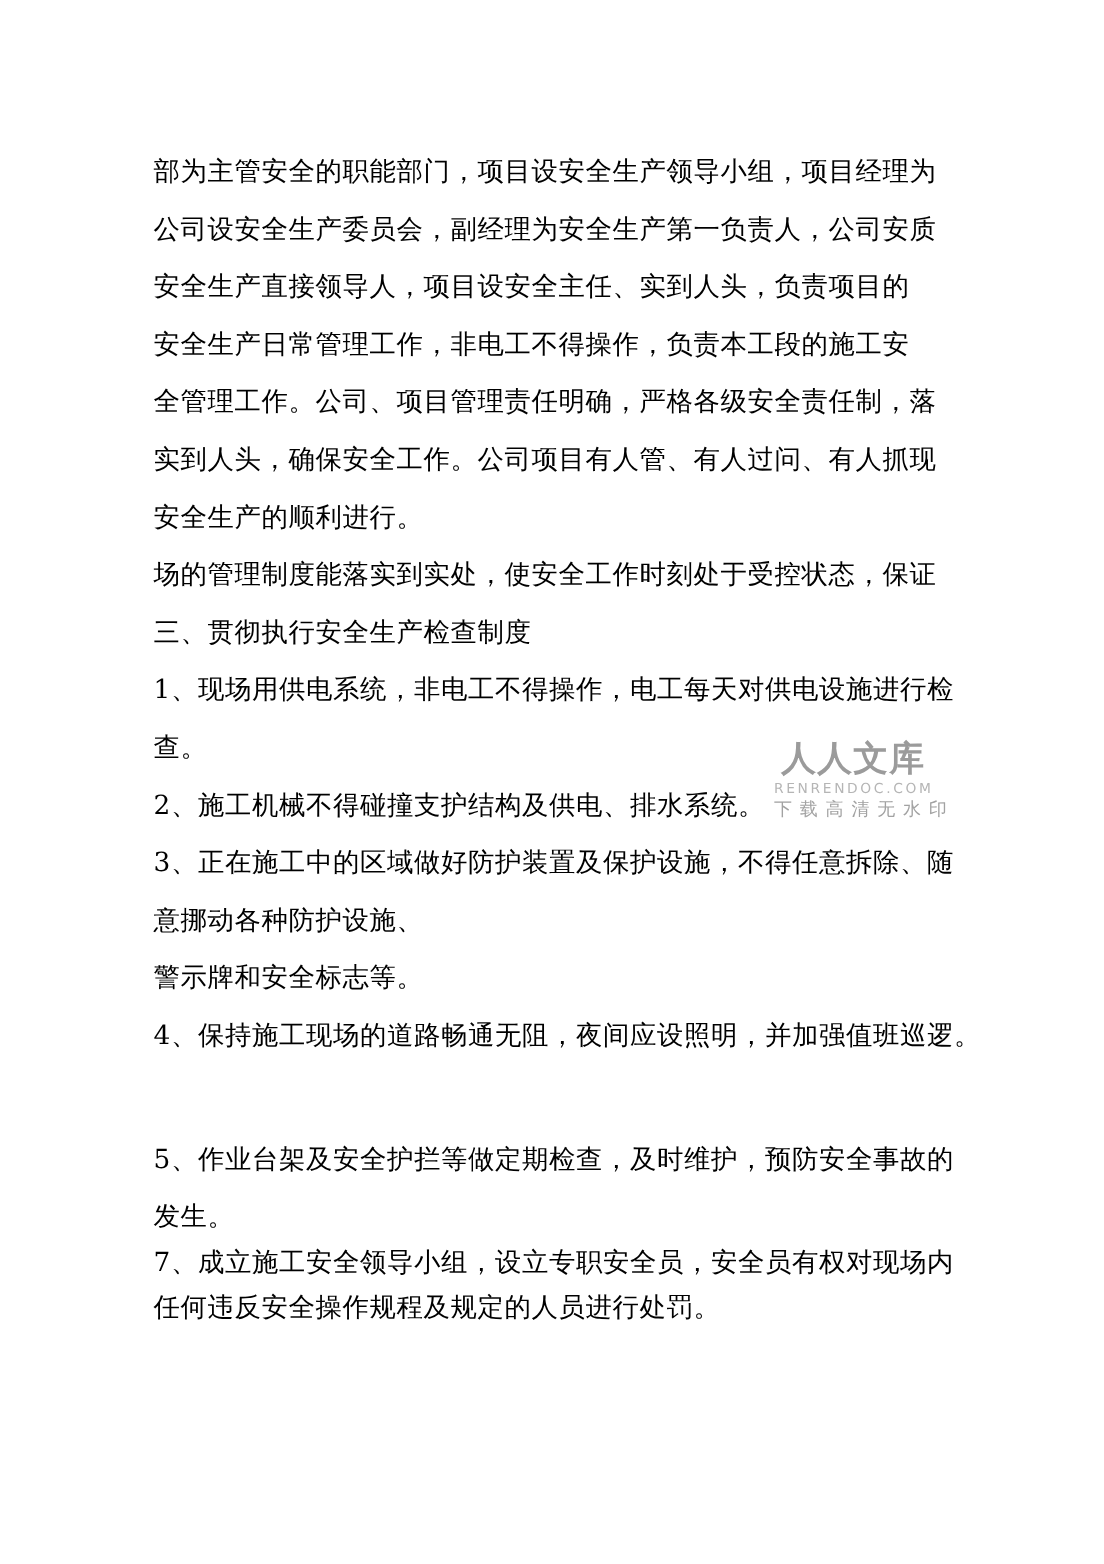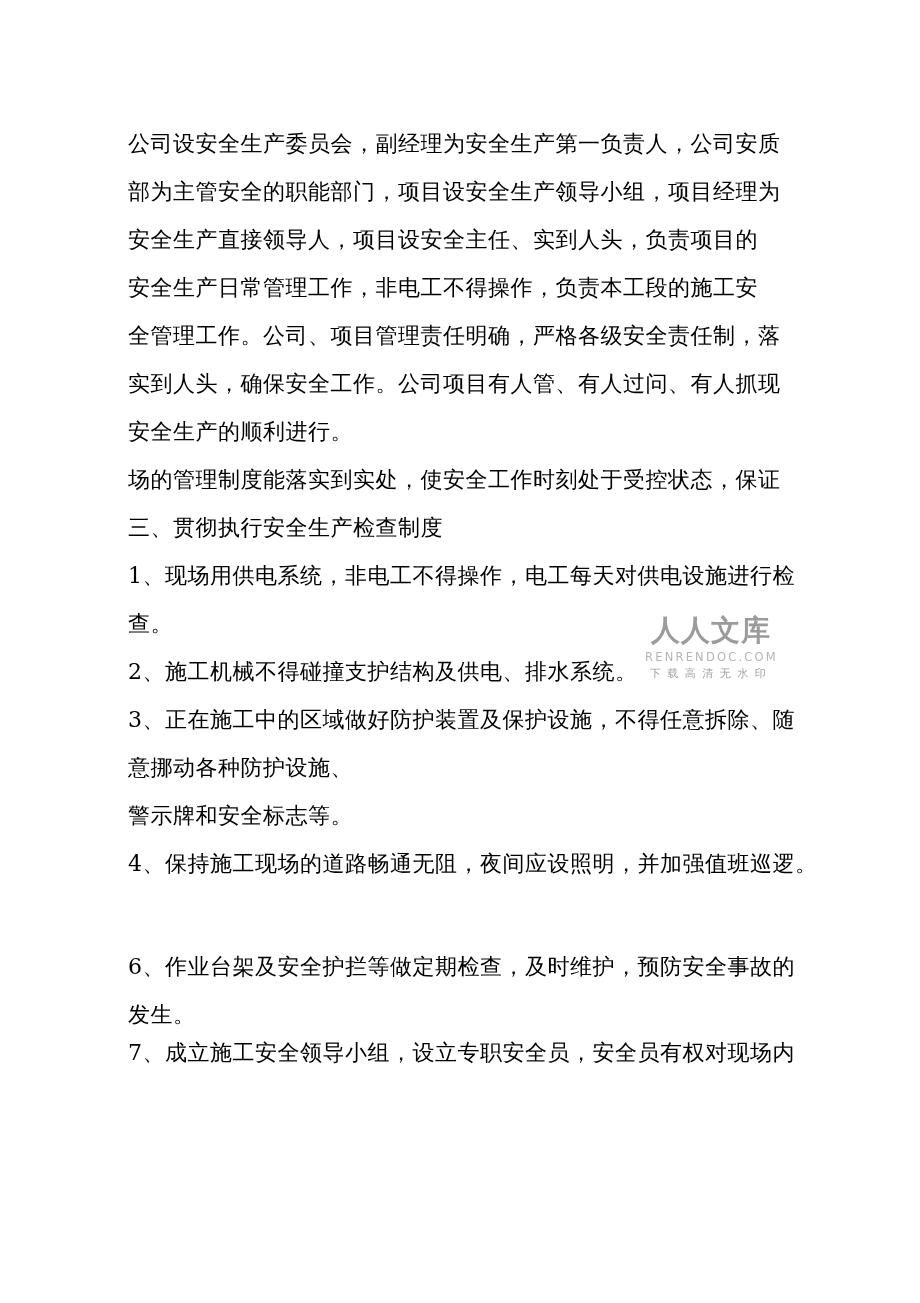--- a/index.html
+++ b/index.html
@@ -36,57 +36,57 @@
 
   .watermark {
     position: absolute;
     left: 645px;
     top: 618px;
     width: 132px;
     text-align: center;
     user-select: none;
   }
   .wm-logo {
-    font-family: Liberation Mono, monospace;
+    font-family: Liberation Sans, sans-serif;
     font-weight: bold;
     font-size: 29px;
     line-height: 30px;
     letter-spacing: 1px;
     color: #9b9b9b;
     white-space: nowrap;
   }
   .wm-domain {
     margin-top: 3px;
     font-family: "DejaVu Sans", "Liberation Sans", sans-serif;
     font-size: 11.5px;
     line-height: 12px;
     letter-spacing: 2.2px;
     color: #b5b5b5;
     white-space: nowrap;
   }
   .wm-tagline {
     margin-top: 4px;
     font-family: "DejaVu Sans", "Liberation Sans", sans-serif;
-    font-size: 11px;
+    font-size: 15px;
     line-height: 14px;
     letter-spacing: 6.5px;
     color: #a2a2a2;
     white-space: nowrap;
   }
 </style>
 </head>
 <body>
 
 <div class="page">
 
   <div class="doc">
 
     <div>
+      <p class="line">部为主管安全的职能部门，项目设安全生产领导小组，项目经理为</p>
       <p class="line">公司设安全生产委员会，副经理为安全生产第一负责人，公司安质</p>
-      <p class="line">部为主管安全的职能部门，项目设安全生产领导小组，项目经理为</p>
       <p class="line">安全生产直接领导人，项目设安全主任、实到人头，负责项目的</p>
       <p class="line">安全生产日常管理工作，非电工不得操作，负责本工段的施工安</p>
       <p class="line">全管理工作。公司、项目管理责任明确，严格各级安全责任制，落</p>
       <p class="line">实到人头，确保安全工作。公司项目有人管、有人过问、有人抓现</p>
       <p class="line">安全生产的顺利进行。</p>
       <p class="line">场的管理制度能落实到实处，使安全工作时刻处于受控状态，保证</p>
     </div>
 
     <p class="line">三、贯彻执行安全生产检查制度</p>
 
@@ -103,27 +103,28 @@
       <p class="line">3、正在施工中的区域做好防护装置及保护设施，不得任意拆除、随</p>
       <p class="line">意挪动各种防护设施、</p>
       <p class="line">警示牌和安全标志等。</p>
     </div>
 
     <div>
       <p class="line">4、保持施工现场的道路畅通无阻，夜间应设照明，并加强值班巡逻。</p>
     </div>
 
     <div>
-      <p class="line gap-before">6、作业台架及安全护拦等做定期检查，及时维护，预防安全事故的</p>
+      <p class="line gap-before">5、作业台架及安全护拦等做定期检查，及时维护，预防安全事故的</p>
       <p class="line">发生。</p>
     </div>
 
 
     <div>
       <p class="line tight">7、成立施工安全领导小组，设立专职安全员，安全员有权对现场内</p>
+      <p class="line tight">任何违反安全操作规程及规定的人员进行处罚。</p>
     </div>
 
   </div>
 
   <div class="watermark">
     <div class="wm-logo">人人文库</div>
     <div class="wm-domain">RENRENDOC.COM</div>
     <div class="wm-tagline">下载高清无水印</div>
   </div>
 

